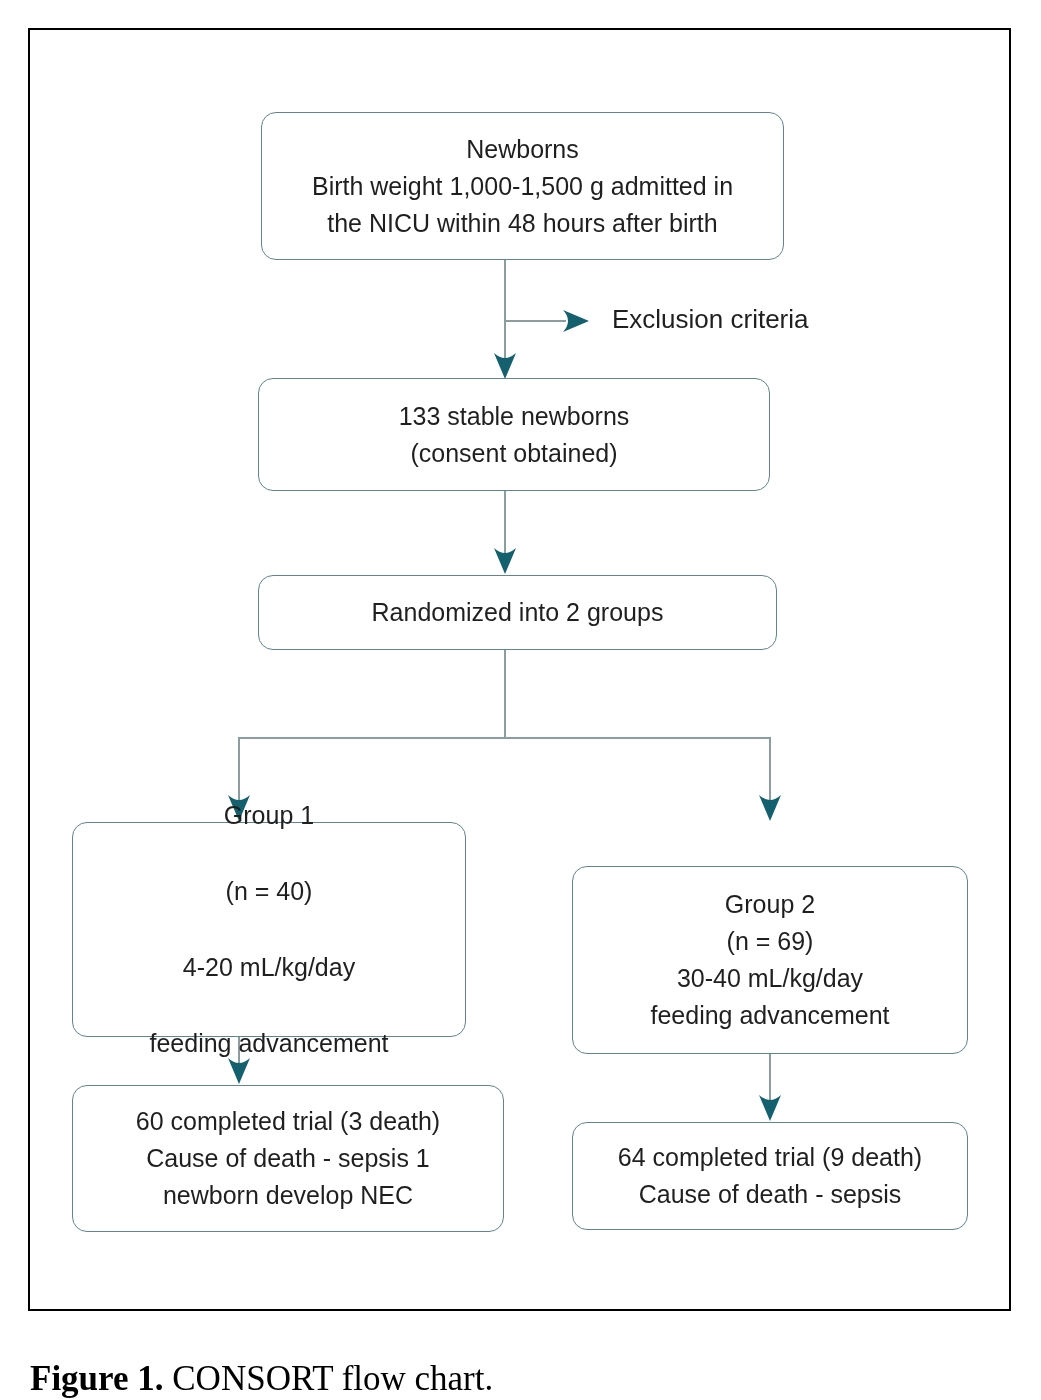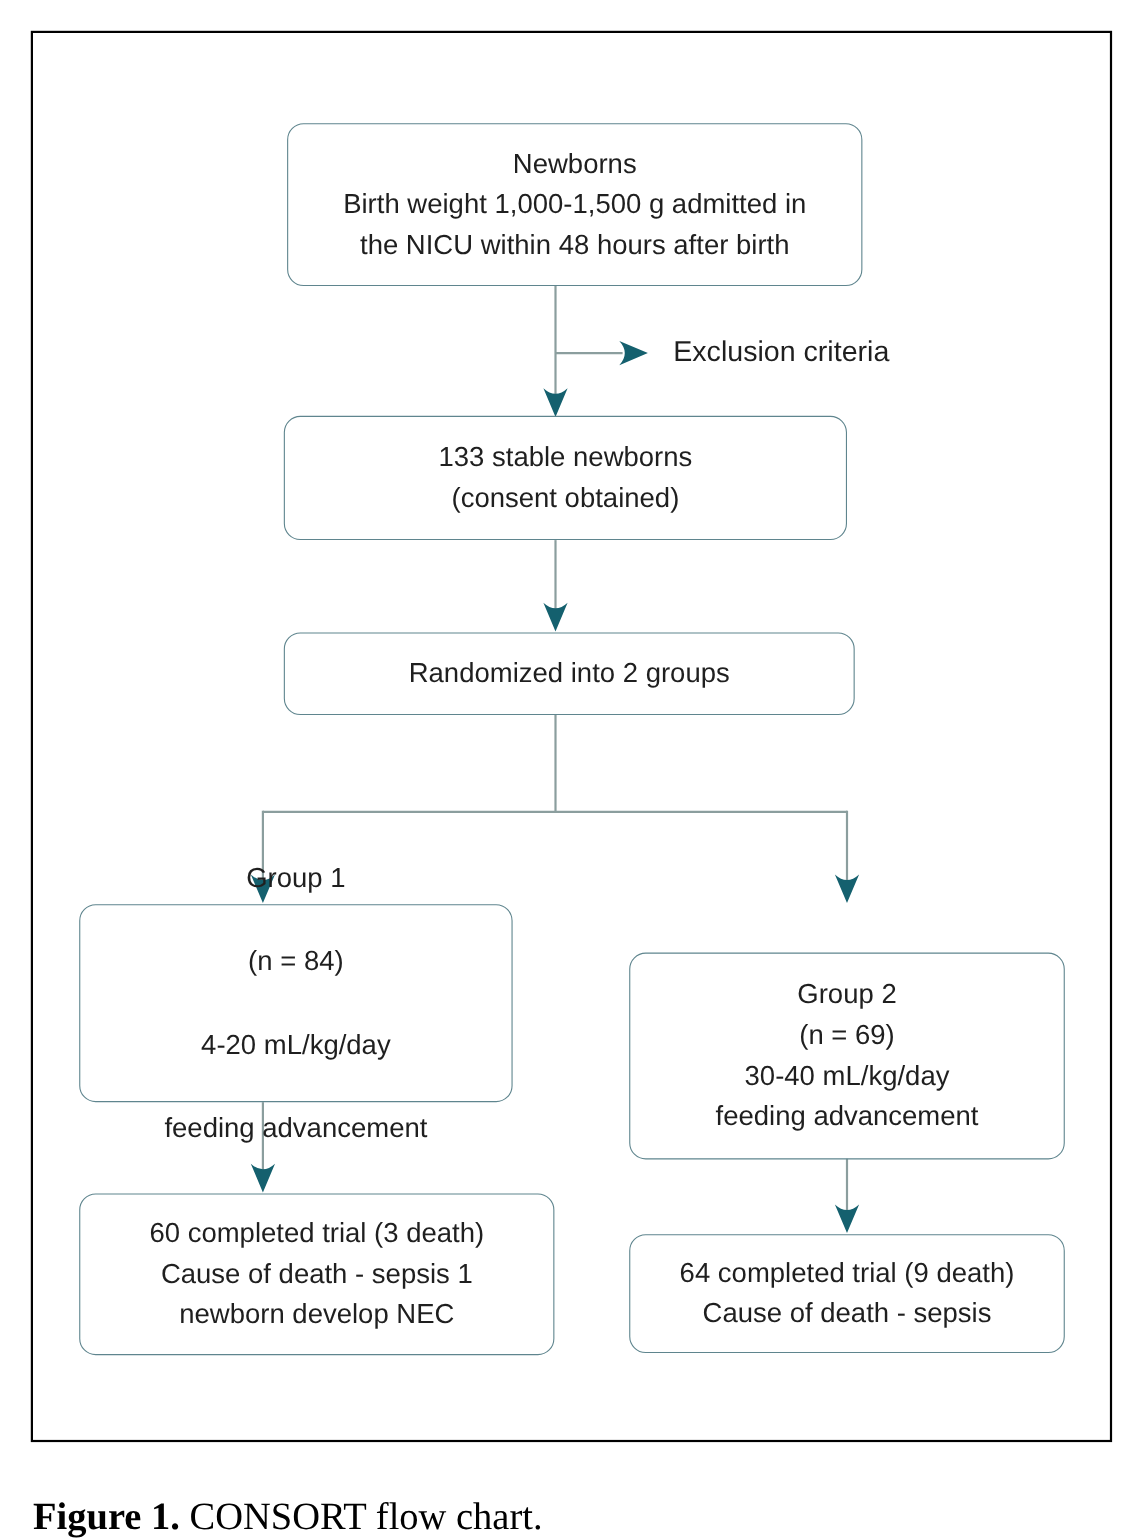--- a/index.html
+++ b/index.html
@@ -51,21 +51,21 @@
     align-items:center;
     justify-content:center;
     text-align:center;
     color:var(--text);
     font-size:25px;
     line-height:37px;
   }
   .box-newborns        {left:261px; top:112px;  width:523px; height:148px;}
   .box-stable          {left:258px; top:378px;  width:512px; height:113px;}
   .box-randomized      {left:258px; top:575px;  width:519px; height:75px;}
-  .box-group1          {left:72px;  top:822px;  width:394px; height:180px;gap:39px;}
+  .box-group1          {left:72px;  top:822px;  width:394px; height:215px;gap:39px;}
   .box-group2          {left:572px; top:822px;  width:396px; height:188px;margin-top:44px;}
   .box-group1-outcome  {left:72px;  top:1085px; width:432px; height:147px;}
   .box-group2-outcome  {left:572px; top:1122px; width:396px; height:108px;}
   .exclusion-label{
     position:absolute;
     left:612px; top:304px;
     font-size:26px;
     color:var(--text);
     white-space:nowrap;
   }
@@ -126,21 +126,21 @@
     <div>133 stable newborns</div>
     <div>(consent obtained)</div>
   </div>
 
   <div class="flow-box box-randomized">
     <div>Randomized into 2 groups</div>
   </div>
 
   <div class="flow-box box-group1">
     <div>Group 1</div>
-    <div>(n = 84)</div>
+    <div>(n = 40)</div>
     <div>4-20 mL/kg/day</div>
     <div>feeding advancement</div>
   </div>
 
   <div class="flow-box box-group2">
     <div>Group 2</div>
     <div>(n = 69)</div>
     <div>30-40 mL/kg/day</div>
     <div>feeding advancement</div>
   </div>

